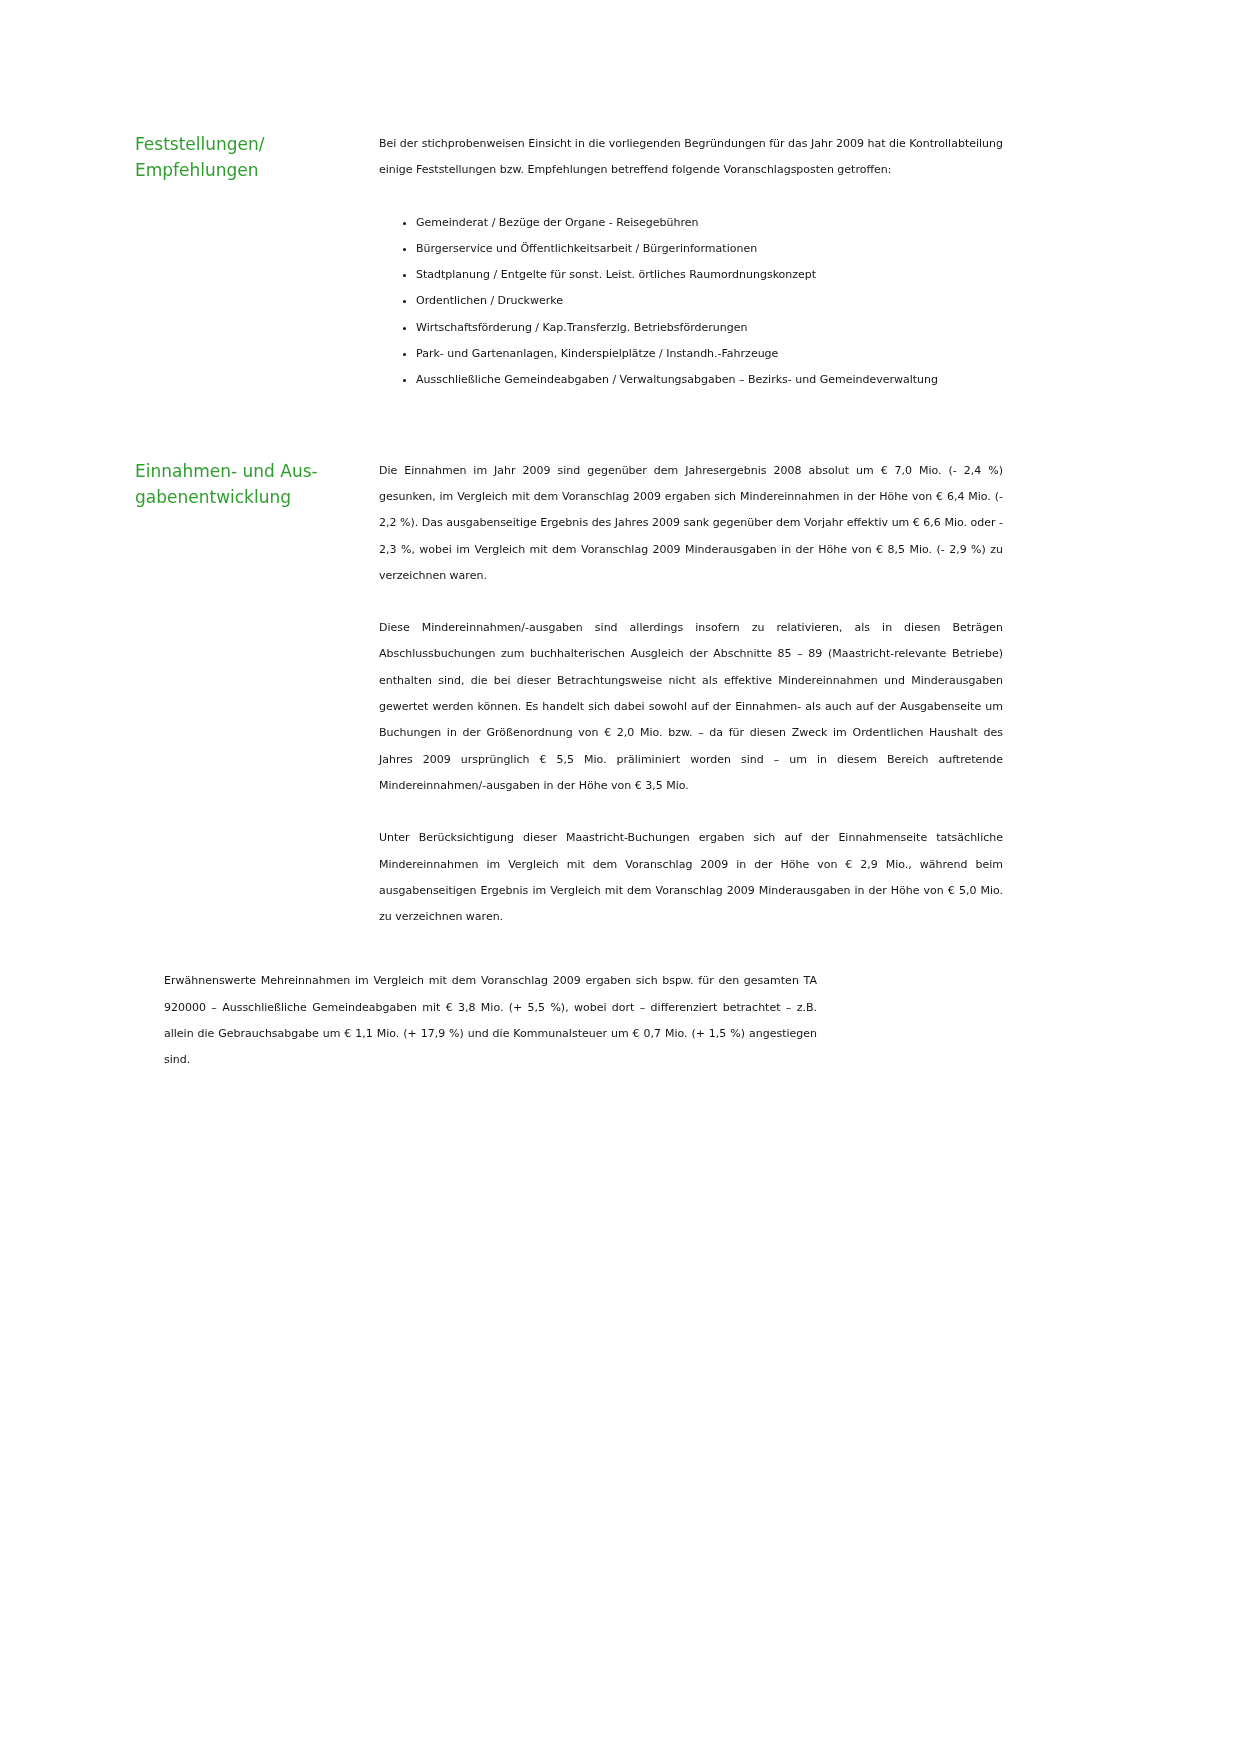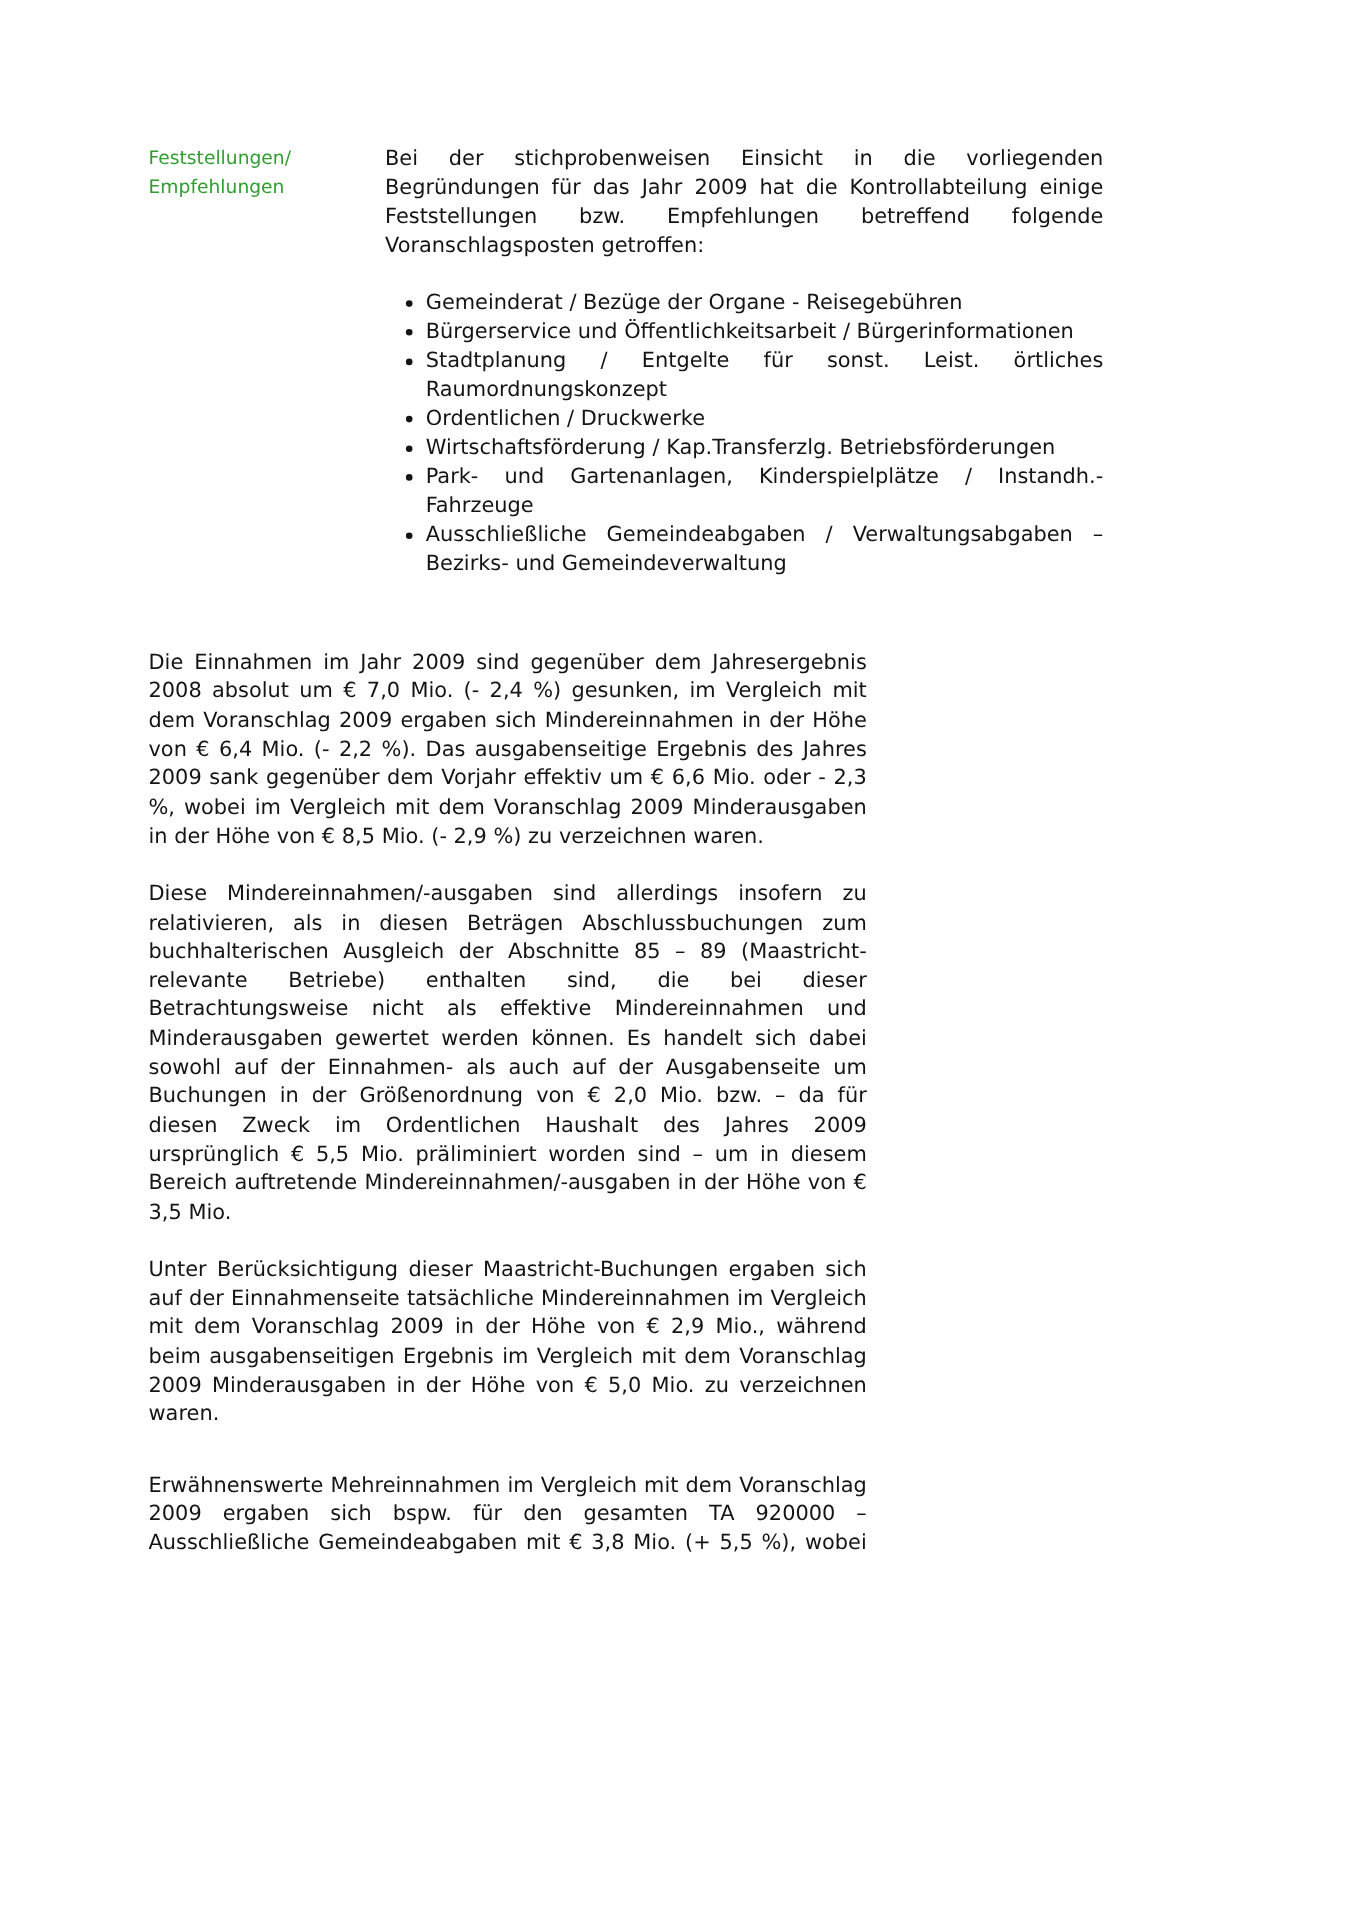--- a/index.html
+++ b/index.html
@@ -26,24 +26,25 @@
   .label-col {
     flex: 0 0 215px;
     width: 215px;
     color: var(--heading-green, #2f9e2f);
     font-size: 17px;
     line-height: 26px;
     white-space: pre-line;
   }
   .body-col {
     width: 653px;
-    font-size: 19px;
+    font-size: 11px;
     line-height: 26.3px;
     text-align: justify;
     hyphens: auto;
+    margin-left: 29px;
   }
   .body-col p { margin: 0 0 26px 0; }
   .body-col p:last-child { margin-bottom: 0; }
   ul.bullets {
     margin: 0 0 26px 0;
     padding-left: 37px;
     list-style: disc outside;
   }
   ul.bullets li {
     text-align: justify;
@@ -83,20 +84,22 @@
           <li>Stadtplanung / Entgelte für sonst. Leist. örtliches Raumordnungskonzept</li>
           <li>Ordentlichen / Druckwerke</li>
           <li>Wirtschaftsförderung / Kap.Transferzlg. Betriebsförderungen</li>
           <li>Park- und Gartenanlagen, Kinderspielplätze / Instandh.-Fahrzeuge</li>
           <li>Ausschließliche Gemeindeabgaben / Verwaltungsabgaben – Bezirks- und Gemeindeverwaltung</li>
         </ul>
       </div>
     </div>
 
     <div class="section">
+      <div class="label-col">Einnahmen- und Aus-
+gabenentwicklung</div>
       <div class="body-col">
         <p>Die Einnahmen im Jahr 2009 sind gegenüber dem Jahresergebnis 2008 absolut um € 7,0 Mio. (- 2,4 %) gesunken, im Vergleich mit dem Voranschlag 2009 ergaben sich Mindereinnahmen in der Höhe von € 6,4 Mio. (- 2,2 %). Das ausgabenseitige Ergebnis des Jahres 2009 sank gegenüber dem Vorjahr effektiv um € 6,6 Mio. oder - 2,3 %, wobei im Vergleich mit dem Voranschlag 2009 Minderausgaben in der Höhe von € 8,5 Mio. (- 2,9 %) zu verzeichnen waren.</p>
         <p>Diese Mindereinnahmen/-ausgaben sind allerdings insofern zu relativieren, als in diesen Beträgen Abschlussbuchungen zum buchhalterischen Ausgleich der Abschnitte 85 – 89 (Maastricht-relevante Betriebe) enthalten sind, die bei dieser Betrachtungsweise nicht als effektive Mindereinnahmen und Minderausgaben gewertet werden können. Es handelt sich dabei sowohl auf der Einnahmen- als auch auf der Ausgabenseite um Buchungen in der Größenordnung von € 2,0 Mio. bzw. – da für diesen Zweck im Ordentlichen Haushalt des Jahres 2009 ursprünglich € 5,5 Mio. präliminiert worden sind – um in diesem Bereich auftretende Mindereinnahmen/-ausgaben in der Höhe von € 3,5 Mio.</p>
         <p>Unter Berücksichtigung dieser Maastricht-Buchungen ergaben sich auf der Einnahmenseite tatsächliche Mindereinnahmen im Vergleich mit dem Voranschlag 2009 in der Höhe von € 2,9 Mio., während beim ausgabenseitigen Ergebnis im Vergleich mit dem Voranschlag 2009 Minderausgaben in der Höhe von € 5,0 Mio. zu verzeichnen waren.</p>
       </div>
     </div>
 
     <div class="section">
       <div class="body-col">
         <p>Erwähnenswerte Mehreinnahmen im Vergleich mit dem Voranschlag 2009 ergaben sich bspw. für den gesamten TA 920000 – Ausschließliche Gemeindeabgaben mit € 3,8 Mio. (+ 5,5 %), wobei dort – differenziert betrachtet – z.B. allein die Gebrauchsabgabe um € 1,1 Mio. (+ 17,9 %) und die Kommunalsteuer um € 0,7 Mio. (+ 1,5 %) angestiegen sind.</p>

